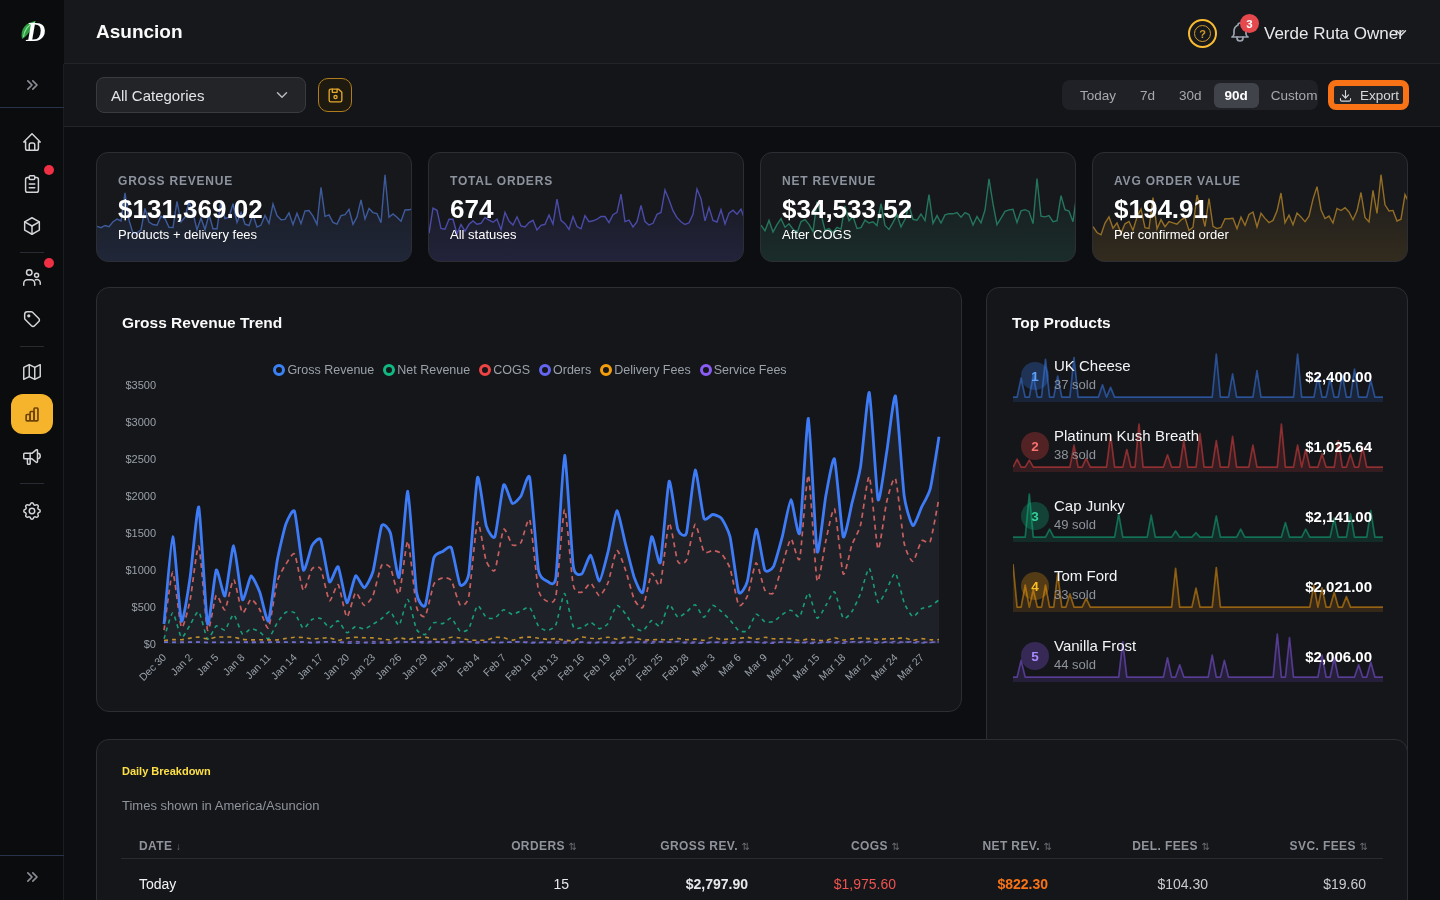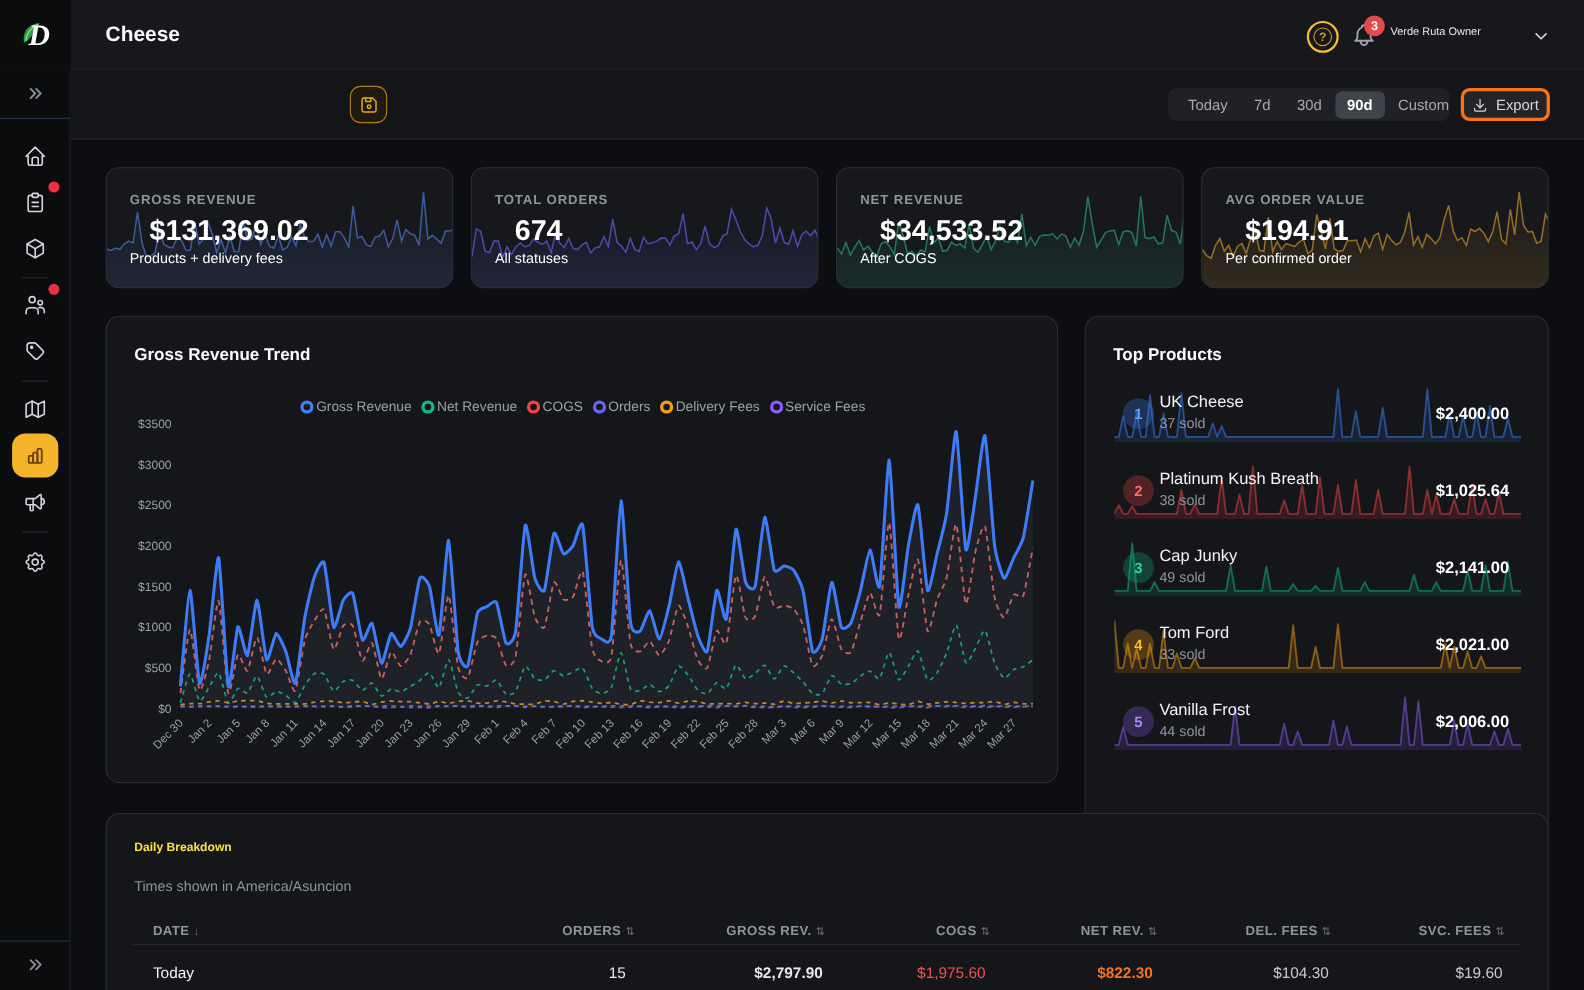--- a/index.html
+++ b/index.html
@@ -4,44 +4,44 @@
 html,body { width:1440px; height:900px; overflow:hidden; background:#0d0e11;
   font-family:"Liberation Sans", sans-serif; color:#e8e9ea; }
 
 #topbar { position:absolute; left:0; top:0; width:1440px; height:64px; background:#17181b; border-bottom:1px solid #232428; }
 #logocell { position:absolute; left:0; top:0; width:64px; height:64px; background:#0b0c0e; display:flex; align-items:center; justify-content:center; }
 #pagetitle { position:absolute; left:96px; top:21px; font-size:19px; font-weight:bold; color:#fafafa; }
 #help { position:absolute; left:1188px; top:19px; width:29px; height:29px; border:2.5px solid #f8bb31; border-radius:50%; display:flex; align-items:center; justify-content:center; color:#cf9b26; font-size:11px; font-weight:bold; }
 #help i { font-style:normal; border:1.5px solid #cf9b26; border-radius:50%; width:17px; height:17px; display:flex; align-items:center; justify-content:center; }
 #bell { position:absolute; left:1228px; top:20px; color:#9ca3af; }
 #bellbadge { position:absolute; left:1240px; top:14px; min-width:19px; height:19px; background:#e5484d; border-radius:10px; color:#fff; font-size:11.5px; font-weight:bold; display:flex; align-items:center; justify-content:center; }
-#username { position:absolute; left:1264px; top:24px; font-size:10px; color:#e8e9ea; }
+#username { position:absolute; left:1264px; top:24px; font-size:17px; color:#e8e9ea; }
 #userchev { position:absolute; left:1392px; top:24px; color:#d5d6d8; }
 
 #sidebar { position:absolute; left:0; top:64px; width:64px; height:836px; background:#0b0c0e; border-right:1px solid #1c1d21; }
 #sidebar .sic { position:absolute; left:0; width:64px; height:30px; display:flex; align-items:center; justify-content:center; color:#d3d5d9; }
 #sidebar .sic.active { left:11px; width:42px; height:40px; background:#f6b42d; border-radius:12px; color:#6b4205; }
 #sidebar .sdiv { position:absolute; height:1px; background:#26334a; }
 #sidebar .sdiv2 { position:absolute; left:20px; width:24px; height:1px; background:#2a2b30; }
 .reddot { position:absolute; width:10px; height:10px; border-radius:50%; background:#ef2f44; top:-4px; margin-left:34px; }
 #collapse { position:absolute; left:0; top:8px; width:64px; height:26px; display:flex; align-items:center; justify-content:center; color:#8b8e95; }
 
 #filterbar { position:absolute; left:64px; top:64px; width:1376px; height:63px; background:#141518; border-bottom:1px solid #232428; }
 #catsel { position:absolute; left:32px; top:13px; width:210px; height:36px; background:#232428; border:1px solid #3a3b41; border-radius:8px; display:flex; align-items:center; padding:0 14px; font-size:15px; color:#e4e5e7; }
 #catsel svg { margin-left:auto; color:#b6b8bd; }
 #savebtn { position:absolute; left:254px; top:14px; width:34px; height:34px; border:1px solid #b07d1e; background:#1f1a10; border-radius:10px; display:flex; align-items:center; justify-content:center; color:#e3a82b; }
 #ranges { position:absolute; left:998px; top:16px; width:256px; height:30px; background:#202126; border-radius:8px; display:flex; align-items:center; padding:0 6px; font-size:13.5px; color:#a7a9ae; }
 #ranges span { padding:5px 12px; }
 #ranges .active { background:#41434a; border-radius:6px; color:#fff; font-weight:bold; padding:5px 11px; }
-#export { position:absolute; left:1264px; top:16px; width:81px; height:30px; background:#232428; border:3px solid #f97316; border-radius:8px; display:flex; align-items:center; justify-content:center; gap:7px; font-size:13.5px; color:#d7d8da; }
+#export { position:absolute; left:1264px; top:16px; width:81px; height:30px; background:#232428; border:6px solid #f97316; border-radius:8px; display:flex; align-items:center; justify-content:center; gap:7px; font-size:13.5px; color:#d7d8da; }
 
 .kcard { position:absolute; top:152px; width:316px; height:110px; background:#17181c; border:1px solid #2c2e34; border-radius:12px; overflow:hidden; }
 .kspark { position:absolute; left:0; top:0; }
 .klabel { position:absolute; left:21px; top:21px; font-size:12px; font-weight:bold; letter-spacing:0.8px; color:#8d939e; }
-.kvalue { position:absolute; left:21px; top:41px; font-size:26px; font-weight:bold; color:#fff;margin-left:18px; }
+.kvalue { position:absolute; left:21px; top:41px; font-size:26px; font-weight:bold; color:#fff; }
 .ksub { position:absolute; left:21px; top:74px; font-size:13px; color:#ffffff; }
 
 #chartpanel { position:absolute; left:96px; top:287px; width:866px; height:425px; background:#15161a; border:1px solid #2c2e34; border-radius:13px; }
 #chartpanel h3 { position:absolute; left:25px; top:26px; font-size:15.5px; color:#fafafa; }
 #legend { position:absolute; left:0; top:75px; width:866px; display:flex; justify-content:center; gap:9px; font-size:12.5px; color:#9aa1a9; }
 .litem { display:flex; align-items:center; }
 .lring { width:12px; height:12px; border-radius:50%; border:3px solid; background:#15161a; margin-right:2px; display:inline-block; }
 #chartsvg { position:absolute; left:0; top:0; }
 #chartsvg text { font-size:11px; fill:#98a0a8; font-family:"Liberation Sans",sans-serif; }
 
@@ -66,21 +66,21 @@
 </style></head>
 <body>
 <div id="topbar">
   <div id="logocell">
     <svg width="40" height="40" viewBox="0 0 40 40">
       <path d="M10 27 C8 18 13 10 24 9 C20 14 19 19 14 24 C12.5 25.5 11 26.5 10 27 Z" fill="#2f9e44"></path>
       <path d="M11.5 25 C12 19 16 12.5 23 10" stroke="#8ce99a" stroke-width="1.1" fill="none"></path>
       <text x="14" y="29" font-family="Liberation Serif, serif" font-size="27" font-weight="bold" font-style="italic" fill="#fff">D</text>
     </svg>
   </div>
-  <div id="pagetitle">Cheese</div>
+  <div id="pagetitle">Asuncion</div>
   <div id="help">
       <i>?</i>
     </div>
   <div id="bell"><svg class="" width="24" height="24" viewBox="0 0 24 24" fill="none" stroke="currentColor" stroke-width="1.7" stroke-linecap="round" stroke-linejoin="round">
         <path d="M10 5a2 2 0 1 1 4 0a7 7 0 0 1 4 6v3a4 4 0 0 0 2 3H4a4 4 0 0 0 2-3v-3a7 7 0 0 1 4-6"></path>
         <path d="M9 17v1a3 3 0 0 0 6 0v-1"></path>
       </svg></div>
   <div id="bellbadge">3</div>
   <div id="username">Verde Ruta Owner</div>
   <div id="userchev"><svg class="" width="18" height="18" viewBox="0 0 24 24" fill="none" stroke="currentColor" stroke-width="2" stroke-linecap="round" stroke-linejoin="round">
@@ -170,20 +170,23 @@
 <div class="sic" style="top:798px;color:#8b8e95">
       <svg class="" width="20" height="20" viewBox="0 0 24 24" fill="none" stroke="currentColor" stroke-width="2" stroke-linecap="round" stroke-linejoin="round">
         <path d="M7 7l5 5-5 5"></path>
         <path d="M13 7l5 5-5 5"></path>
       </svg>
     </div>
 
 </div>
 
 <div id="filterbar">
+  <div id="catsel">All Categories <svg class="" width="18" height="18" viewBox="0 0 24 24" fill="none" stroke="currentColor" stroke-width="2" stroke-linecap="round" stroke-linejoin="round">
+        <path d="M6 9l6 6 6-6"></path>
+      </svg></div>
   <div id="savebtn">
       <svg class="" width="19" height="19" viewBox="0 0 24 24" fill="none" stroke="currentColor" stroke-width="1.7" stroke-linecap="round" stroke-linejoin="round">
         <path d="M6 4h10l4 4v10a2 2 0 0 1-2 2H6a2 2 0 0 1-2-2V6a2 2 0 0 1 2-2"></path>
         <circle cx="12" cy="14" r="2"></circle>
         <path d="M14 4v4H8V4"></path>
       </svg>
     </div>
   <div id="ranges">
       <span>Today</span>
       <span>7d</span>

